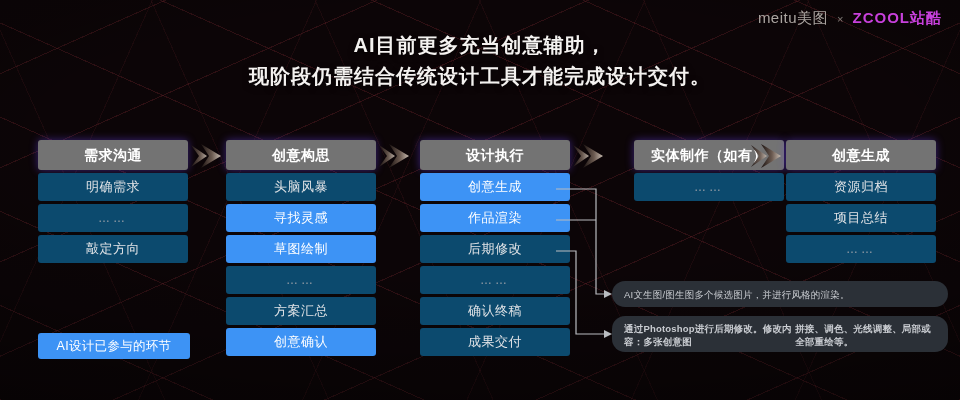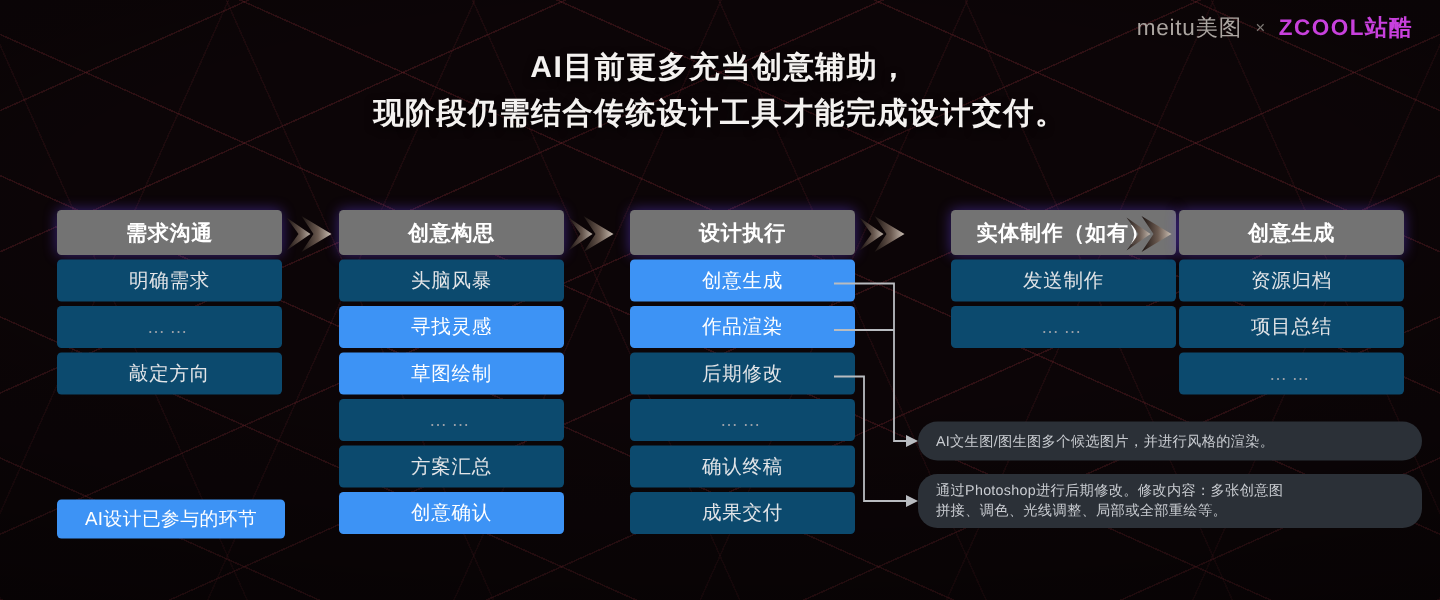--- a/index.html
+++ b/index.html
@@ -95,21 +95,21 @@
     position: absolute;
     background: #2b3037;
     border-radius: 13px;
     color: #c9ccd1;
     font-size: 9.5px;
     line-height: 13px;
     padding: 6px 12px;
     letter-spacing: 0.2px;
   }
   #callout-1 { left: 612px; top: 281px; width: 336px; height: 26px; display: flex; align-items: center; }
-  #callout-2 { left: 612px; top: 316px; width: 336px; height: 36px; display: flex; flex-direction: column; justify-content: center; }
+  #callout-2 { left: 612px; top: 316px; width: 336px; height: 36px; display: flex; flex-direction: row; justify-content: center; font-weight: bold; }
 </style>
 </head>
 <body>
 
 <div id="bg-pattern"></div>
 <div id="bg-vignette"></div>
 
 <div id="stage">
 
   <div id="brand-bar">
@@ -143,21 +143,20 @@
         <div class="col-head">设计执行</div>
         <div class="cell ai">创意生成</div>
         <div class="cell ai">作品渲染</div>
         <div class="cell dark">后期修改</div>
         <div class="cell dark dots">……</div>
         <div class="cell dark">确认终稿</div>
         <div class="cell dark">成果交付</div>
       </div>
       <div class="column" style="left: 598px; top: 140px; margin-left: 36px;">
         <div class="col-head">实体制作（如有）</div>
-        <div class="cell dark">发送制作</div>
         <div class="cell dark dots">……</div>
       </div>
       <div class="column" style="left: 786px; top: 140px;">
         <div class="col-head">创意生成</div>
         <div class="cell dark">资源归档</div>
         <div class="cell dark">项目总结</div>
         <div class="cell dark dots">……</div>
       </div>
     </div>
 

